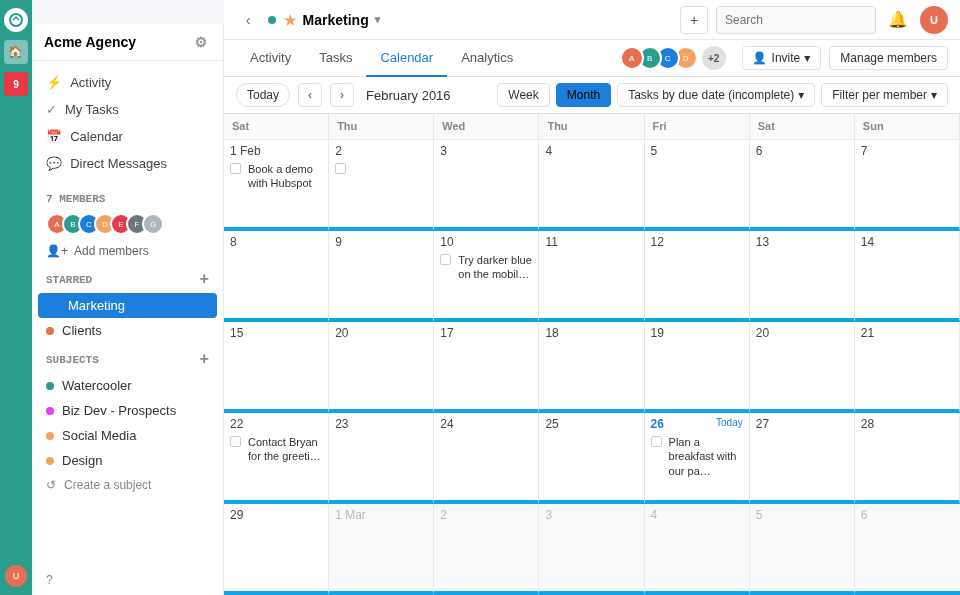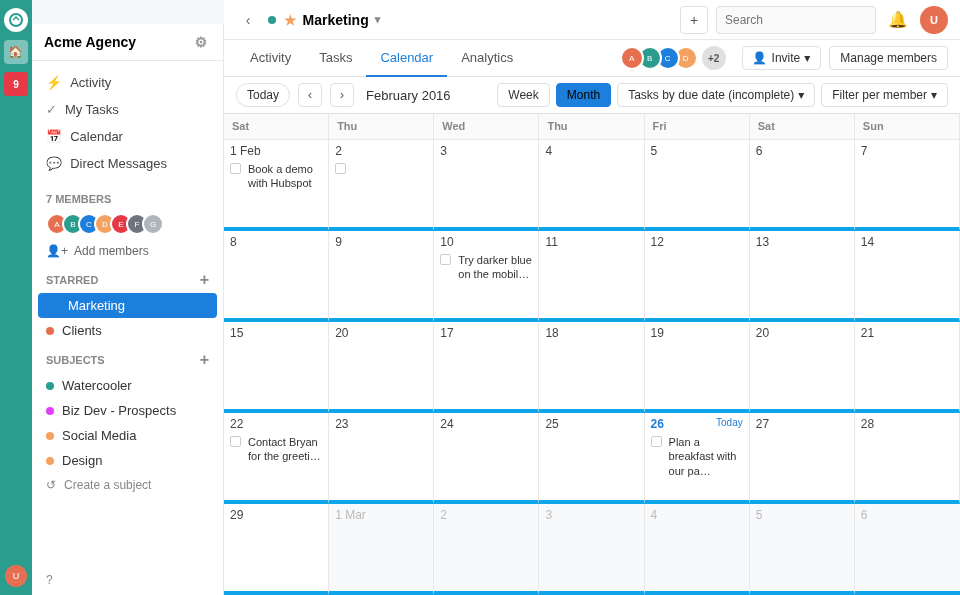--- a/index.html
+++ b/index.html
@@ -71,21 +71,21 @@
       display: flex; align-items: center; gap: 8px;
       padding: 6px 14px;
       color: #444; cursor: pointer;
       font-size: 13px;
     }
     .sidebar-nav-item .nav-icon { color: #888; font-size: 13px; }
 
     .sidebar-section-header {
       display: flex; align-items: center; justify-content: space-between;
       padding: 8px 14px 4px;
-      font-size: 11px; font-weight: 600; color: #888; text-transform: uppercase;
+      font-size: 11px; font-weight: 600; color: #888; text-transform: uppercase; font-family: Liberation Mono, monospace;
     }
     .sidebar-section-add { cursor: pointer; color: #888; font-size: 16px; }
 
     .members-row {
       display: flex; align-items: center; padding: 4px 14px;
       gap: -4px;
     }
     .member-avatar {
       width: 22px; height: 22px; border-radius: 50%;
       border: 2px solid #fff;

